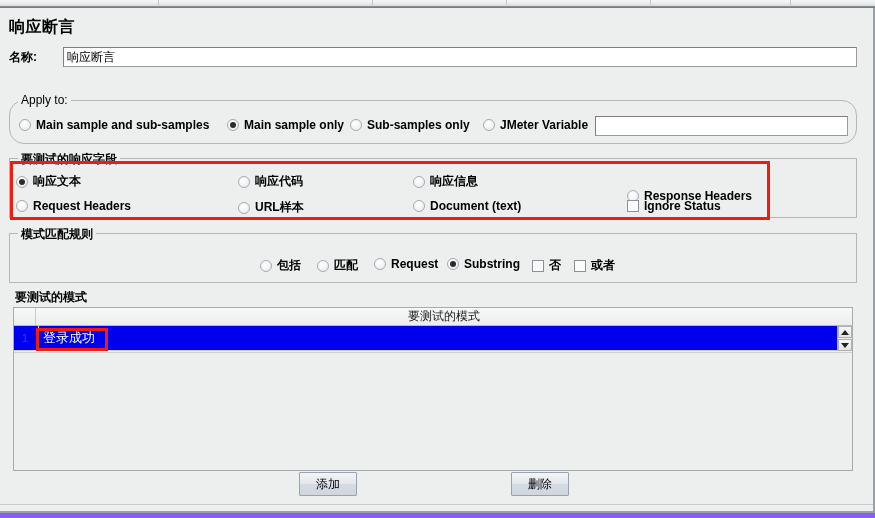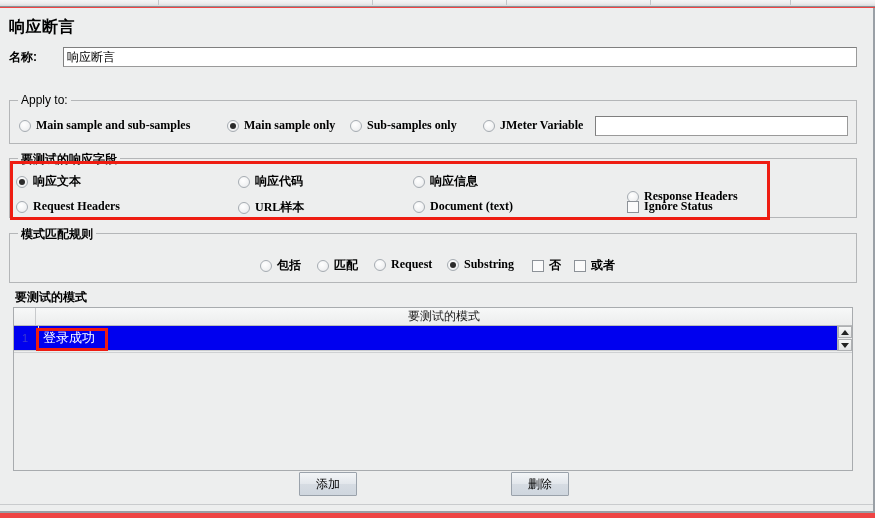--- a/index.html
+++ b/index.html
@@ -5,21 +5,21 @@
   html, body {
     margin: 0; padding: 0;
     width: 875px; height: 518px;
     background: #ffffff;
     font-family: "Liberation Sans", "DejaVu Sans", sans-serif;
     overflow: hidden;
   }
   #root {
     position: relative;
     width: 875px; height: 518px;
-    background: #ef4444;
+    background: #8b5cf6;
     box-sizing: border-box;
   }
   
   .toolbar-strip {
     position: absolute; left: 0; top: 0; width: 875px; height: 7px;
     background: linear-gradient(to bottom, #f4f5f6 0%, #eceded 55%, #d8dadc 100%);
     border-bottom: 1px solid #8a8f94;
     box-sizing: border-box;
   }
   .toolbar-sep {
@@ -84,21 +84,21 @@
     white-space: nowrap;
   }
   .group-title.bold { font-weight: bold; }
   
   .opt {
     position: absolute;
     display: flex; align-items: center;
     font-size: 12px; color: #000; white-space: nowrap;
   }
   .opt .lbl { margin-left: 5px; }
-  .opt.bold .lbl { font-weight: bold; font-family: Liberation Serif, serif; }
+  .opt.bold .lbl { font-weight: bold; }
   .radio {
     width: 12px; height: 12px; border-radius: 50%;
     background: radial-gradient(circle at 40% 35%, #ffffff 0%, #f1f2f3 60%, #dfe1e3 100%);
     border: 1px solid #a6acb2;
     box-sizing: border-box;
     position: relative;
     flex: 0 0 auto;
   }
   .radio.checked::after {
     content: "";
@@ -238,21 +238,21 @@
   <div class="window-body">
 
     <div class="page-title">响应断言</div>
 
     <div class="field-row" style="top:39px; width:848px;">
       <span class="field-label">名称:</span>
       <input class="text-input" style="left: 54px; width: 794px;" value="响应断言">
     </div>
 
 
-    <div class="group" style="left:9px; top:92px; width:848px; height:44px;">
+    <div class="group" style="left:9px; top:92px; width:848px; height:44px;border-radius:15px;">
       <span class="group-title">Apply to:</span>
 
       <div class="opt bold" style="left:9px; top:17px;">
         <span class="radio"></span>
         <span class="lbl">Main sample and sub-samples</span>
       </div>
       <div class="opt bold" style="left:217px; top:17px;">
         <span class="radio checked"></span>
         <span class="lbl">Main sample only</span>
       </div>

